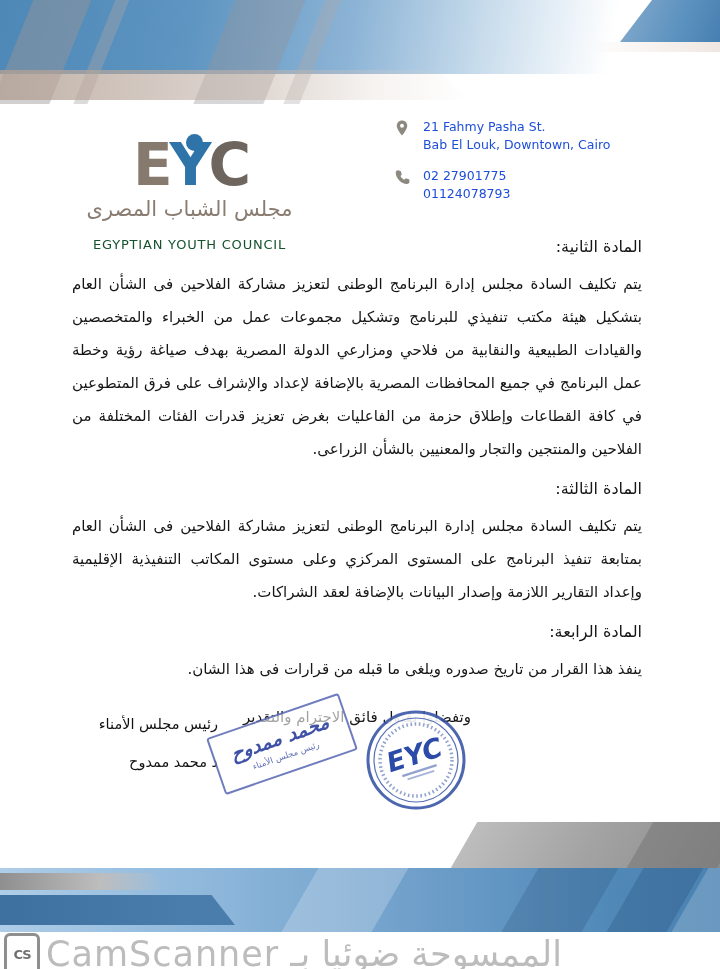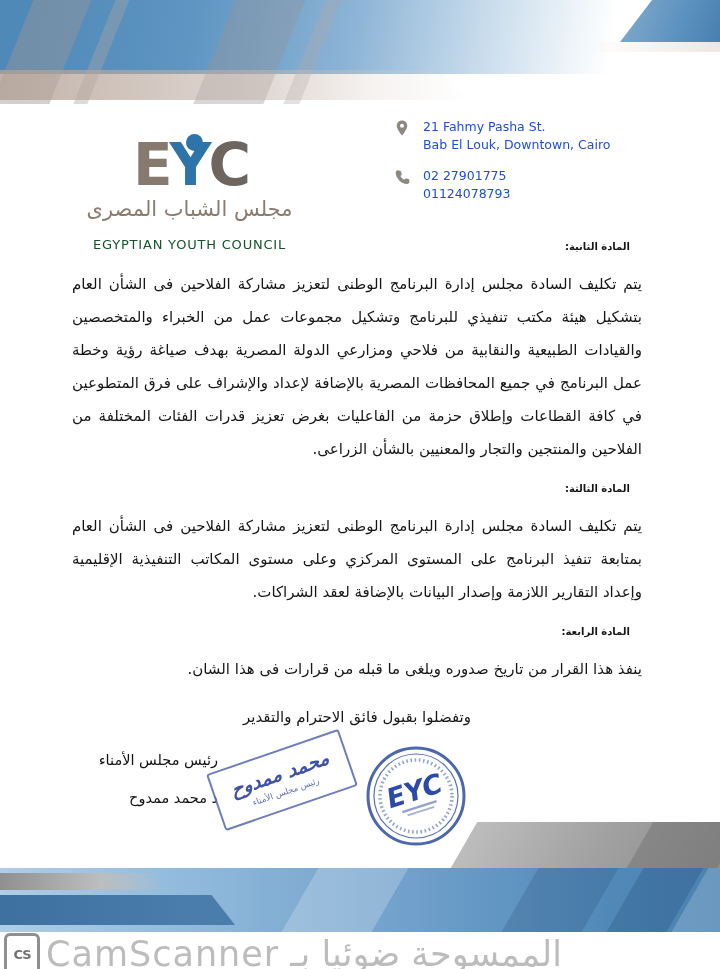--- a/index.html
+++ b/index.html
@@ -37,27 +37,27 @@
 
   .contact{position:absolute;top:118px;left:393px;width:300px;}
   .c-row{display:flex;align-items:flex-start;margin-bottom:13px;color:#8d8d8d;}
   .c-ico{width:18px;height:18px;margin-right:12px;flex:0 0 18px;margin-top:1px;}
   .c-ico svg{width:100%;height:100%;}
   .c-email{font-size:15px;color:#8a8a8a;margin-top:1px;}
   .c-small{font-size:12.5px;line-height:1.45;color:#1d4ed8;}
 
   
   .content{position:absolute;top:236px;left:72px;right:78px;direction:rtl;color:#161616;}
-  .art-h{font-size:10px;font-weight:bold;margin:0 12px 10px 0;line-height:22px;}
+  .art-h{font-size:16px;font-weight:normal;margin:0 0 10px 0;line-height:22px;}
   .art-p{font-size:15px;line-height:33px;text-align:justify;margin:0 0 12px 0;}
   .date-line{font-size:14.5px;margin:14px 0 0 0;text-align:right;}
   .closing{font-size:15px;text-align:center;margin:22px 0 0 0;}
 
   
-  .sig-row{position:absolute;top:736px;left:72px;right:76px;height:130px;}
+  .sig-row{position:absolute;top:700px;left:72px;right:76px;height:130px;}
   .sig-name-block{position:absolute;left:6px;top:16px;width:140px;direction:rtl;text-align:right;font-size:14.5px;color:#111;}
   .sig-title{margin-bottom:22px;}
   .stamp{position:absolute;left:140px;top:14px;width:136px;height:56px;border:2px solid rgba(63,82,168,.75);
     border-radius:3px;transform:rotate(-19deg);display:flex;flex-direction:column;align-items:center;justify-content:center;
     color:#3f52a8;background:rgba(255,255,255,.6);}
   .stamp-name{font-size:19px;font-weight:bold;font-style:italic;transform:skewX(-8deg);line-height:1;}
   .stamp-title{font-size:8.5px;margin-top:4px;opacity:.85;}
   .seal{position:absolute;left:292px;top:8px;width:104px;height:104px;}
 
   

